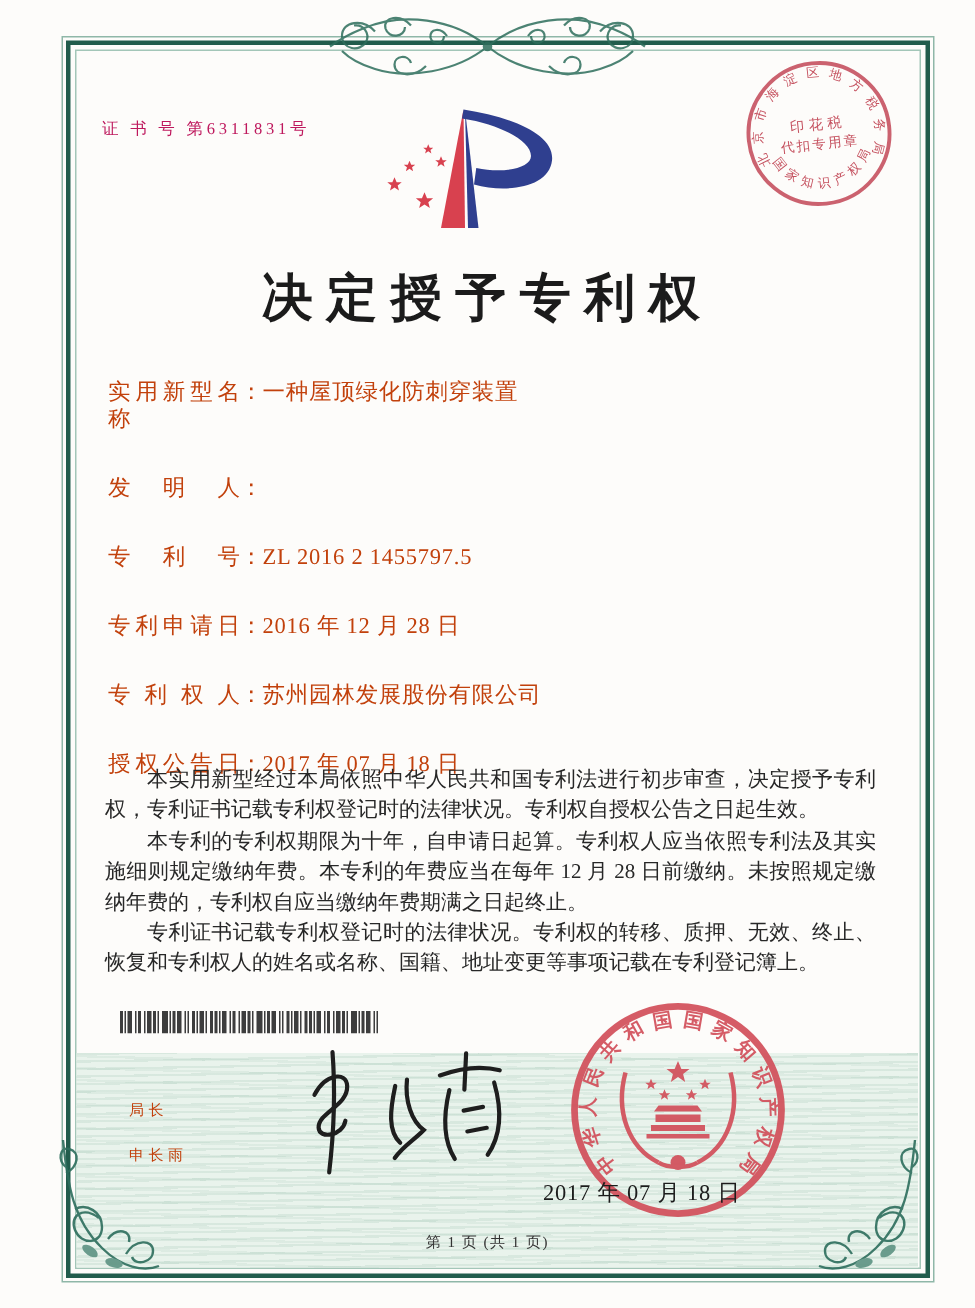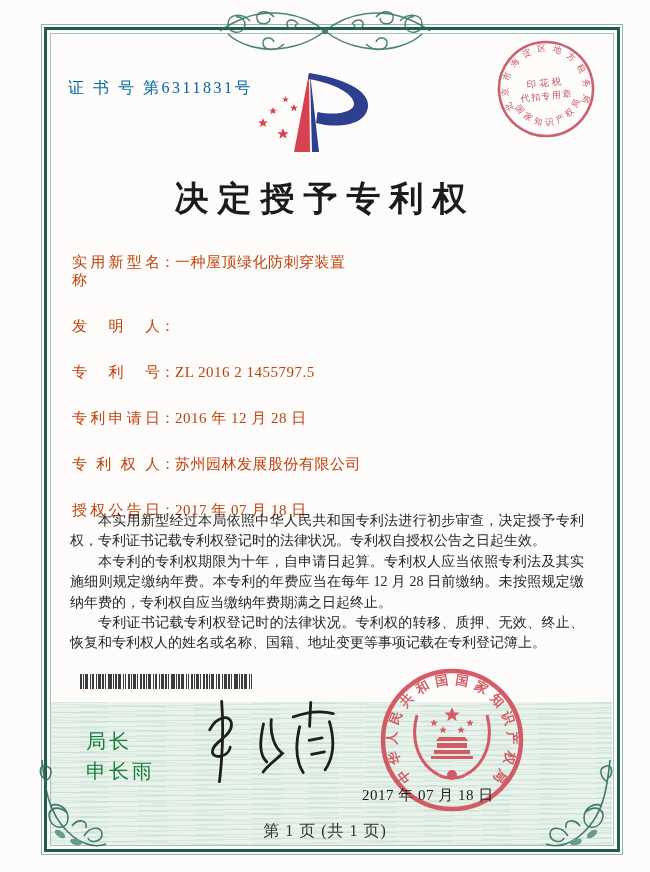--- a/index.html
+++ b/index.html
@@ -9,34 +9,34 @@
   .frame-outer{position:absolute;left:41px;top:24px;right:27px;bottom:17px;border:1px solid #8fb7a8;}
   .frame-main {position:absolute;left:44px;top:27px;right:30px;bottom:20px;border:3px solid #215c4c;}
   .frame-inner{position:absolute;left:50px;top:33px;right:36px;bottom:26px;border:1px solid #a3c6b8;}
   
   .band{position:absolute;left:51px;top:702px;width:561px;height:143px;
         background:
           repeating-linear-gradient(179deg, rgba(110,165,140,.14) 0 1.5px, rgba(0,0,0,0) 1.5px 5px),
           repeating-linear-gradient(181.5deg, rgba(110,165,140,.10) 0 1.5px, rgba(0,0,0,0) 1.5px 8px),
           #e9f3ec;}
   
-  .certno{position:absolute;left:68px;top:78px;font-size:16px;letter-spacing:2.5px;color:#0369a1;}
+  .certno{position:absolute;left:68px;top:78px;font-size:11px;letter-spacing:2.5px;color:#be185d;}
   .title{position:absolute;left:0;right:0;top:176px;text-align:center;font-size:34px;
          font-weight:600;letter-spacing:9px;color:#1b1b1b;}
   .fields{position:absolute;left:72px;top:253px;display:flex;flex-direction:column;gap:28px;}
   .frow{display:flex;align-items:flex-start;font-size:15px;line-height:18px;color:#c2410c;}
   .flabel{display:inline-block;width:88px;text-align:justify;text-align-last:justify;}
   .fcolon{display:inline-block;width:15px;}
   .fvalue{letter-spacing:.5px;white-space:nowrap;}
   .paras{position:absolute;left:70px;top:511px;width:514px;font-size:14px;line-height:20.4px;
          text-align:justify;color:#272727;}
   .paras p{margin:0;text-indent:2em;}
-  .officer{position:absolute;left:86px;top:726px;font-size:20px;color:#15803d;letter-spacing:3px;line-height:30px;}
+  .officer{position:absolute;left:86px;top:726px;font-size:10px;color:#c2410c;letter-spacing:3px;line-height:30px;}
   .sealdate{position:absolute;left:362px;top:786px;font-size:15px;letter-spacing:.5px;color:#1c1c1c;z-index:6;}
-  .footer{position:absolute;left:0;right:0;top:821px;text-align:center;font-size:16px;
+  .footer{position:absolute;left:0;right:0;top:821px;text-align:center;font-size:10px;
           letter-spacing:1px;color:#333;}
   
   .logo{position:absolute;left:258px;top:66px;}
   .stamp{position:absolute;left:494px;top:37px;transform:rotate(-6deg);}
   .seal{position:absolute;left:377px;top:665px;z-index:5;}
   .sig{position:absolute;left:188px;top:694px;transform:rotate(-2deg);z-index:4;}
   .barcode{position:absolute;left:80px;top:674px;}
   .orn-top{position:absolute;left:210px;top:4px;}
   .flourish{position:absolute;z-index:3;}
   .flourish.bl{left:36px;top:756px;}

